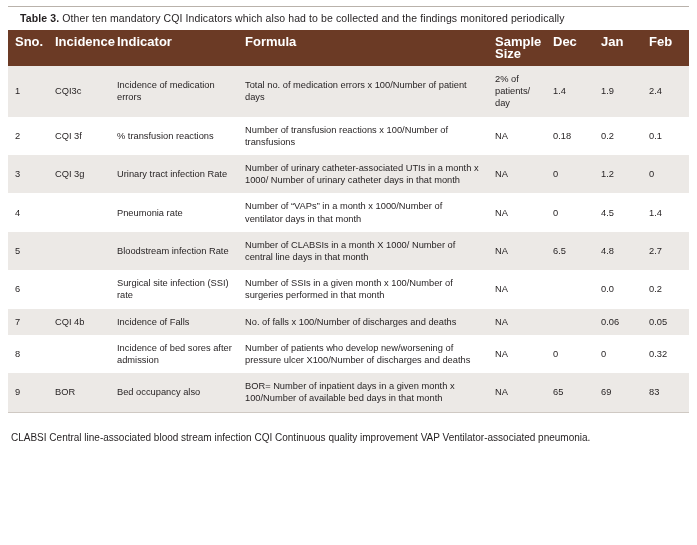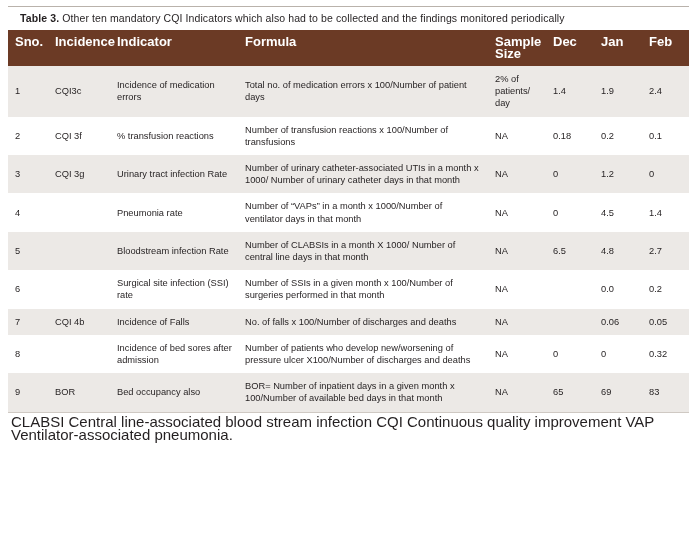--- a/index.html
+++ b/index.html
@@ -63,23 +63,23 @@
   }
   .c-sno { width: 40px; }
   .c-std { width: 62px; }
   .c-ind { width: 128px; }
   .c-form { width: 250px; }
   .c-samp { width: 58px; }
   .c-dec { width: 48px; }
   .c-jan { width: 48px; }
   .c-feb { width: 47px; }
   .footnote {
-    font-size: 15px;
+    font-size: 10px;
     line-height: 13px;
-    padding: 2px 2px 0 3px;
+    padding: 18px 2px 0 3px;
     color: #231f20;
     border-top: 1px solid #cfc9c3;
     margin-top: 0;
     width: 681px;
     box-sizing: border-box;
   }
   .topline {
     height: 1px;
     background: #b9b2ab;
     width: 681px;

